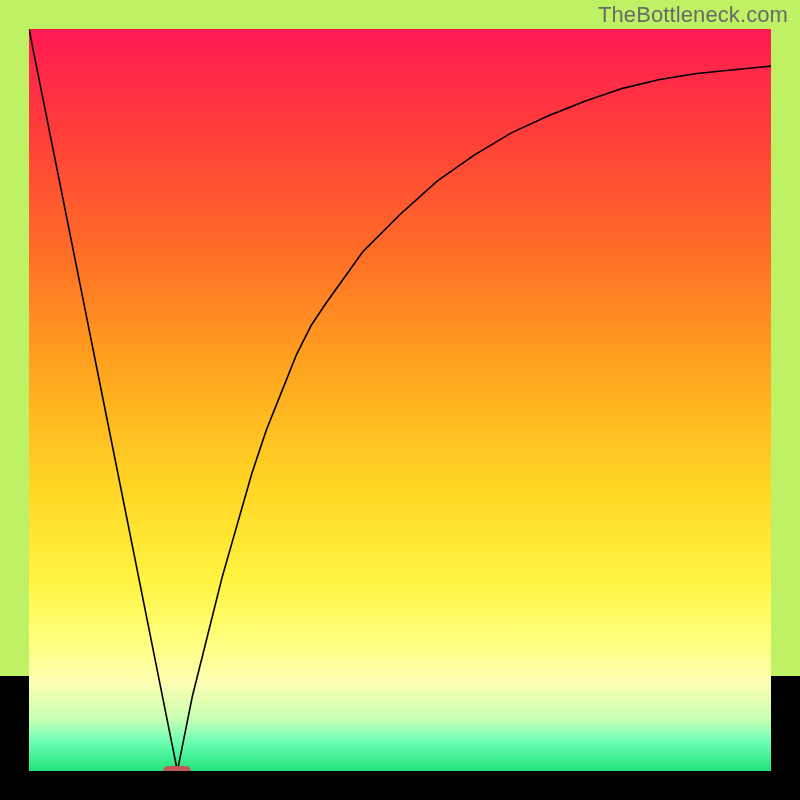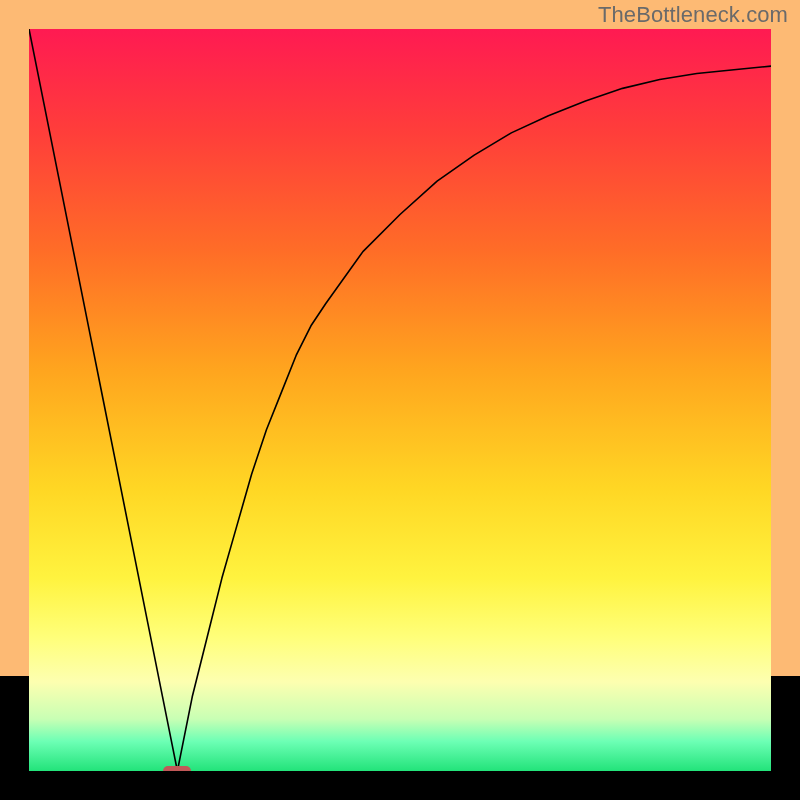--- a/index.html
+++ b/index.html
@@ -8,21 +8,21 @@
     width: 800px;
     height: 800px;
     background: #000;
     font-family: Arial, Helvetica, sans-serif;
     overflow: hidden;
   }
   .frame {
     position: relative;
     width: 800px;
     height: 676px;
-    background: #fdba74;
+    background: #bef264;
     text-align: center;
   }
   .plot {
     position: absolute;
     left: 29px;
     top: 29px;
     width: 742px;
     height: 742px;
     overflow: hidden;
   }

